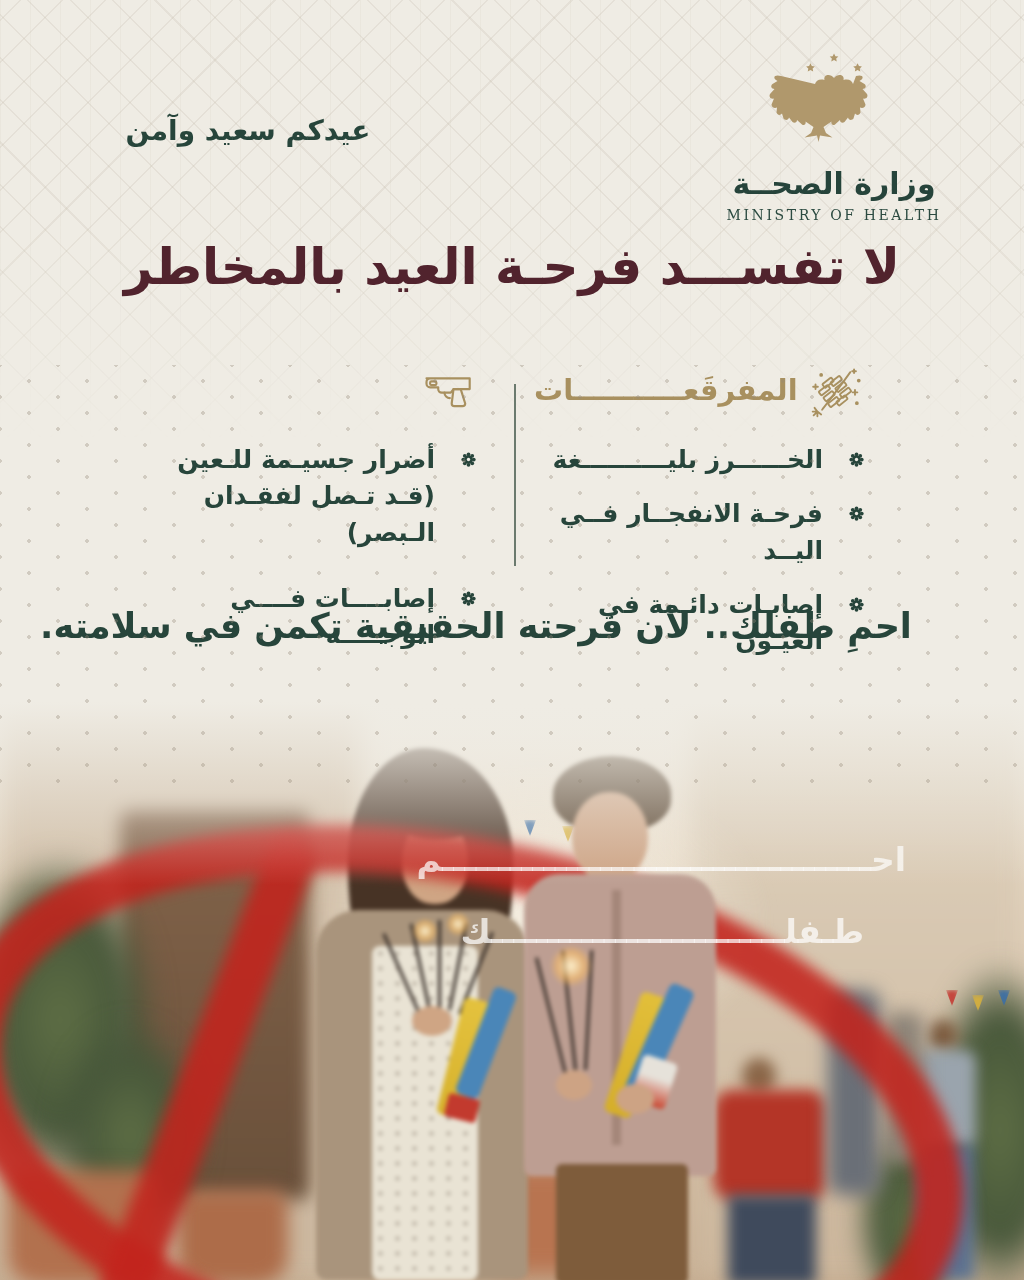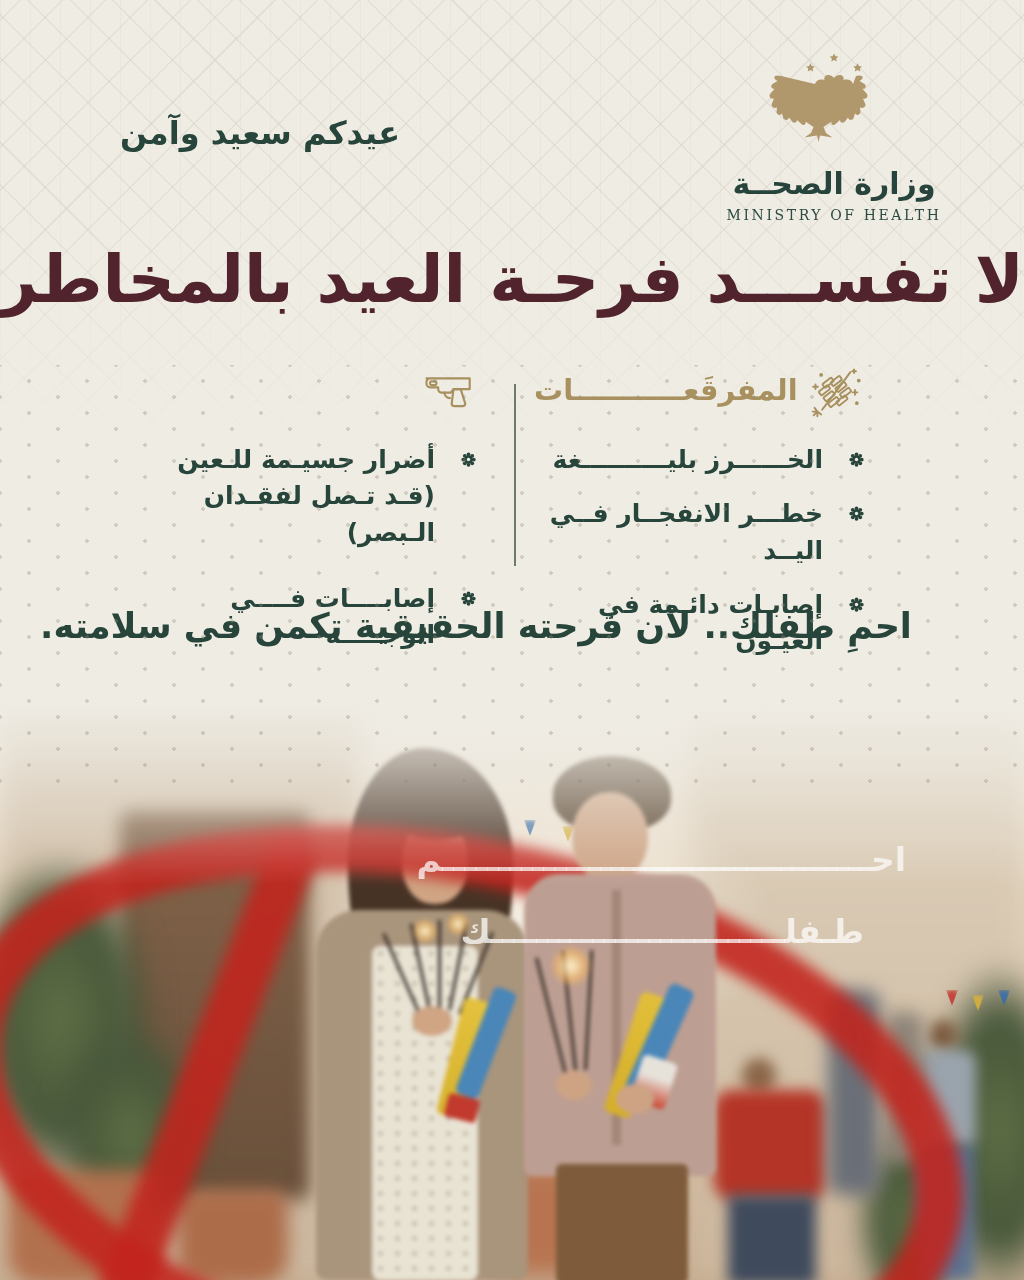--- a/index.html
+++ b/index.html
@@ -23,31 +23,31 @@
     position:absolute;left:0;top:365px;width:1024px;height:420px;z-index:45;pointer-events:none;
     background-image:
       radial-gradient(circle, rgba(150,138,122,.42) 1.6px, transparent 2px),
       radial-gradient(circle, rgba(150,138,122,.42) 1.6px, transparent 2px);
     background-size:58px 32px;
     background-position:0 0,29px 16px;
     opacity:.8;
   }
   
   .greeting{
-    position:absolute;top:114px;left:96px;width:304px;
-    direction:rtl;font-size:32px;font-weight:bold;color:#27453b;
+    position:absolute;top:114px;left:96px;width:304px;text-align:center;
+    direction:rtl;font-size:28px;font-weight:bold;color:#27453b;
   }
   .logo{position:absolute;top:46px;left:726px;width:216px;text-align:center;color:#26443b;}
   .logo svg{display:block;margin:0 auto;}
   .logo-ar{font-size:30px;font-weight:bold;margin-top:8px;direction:rtl;}
   .logo-en{font-size:14px;letter-spacing:2.6px;margin-top:6px;font-family:"DejaVu Serif",serif;color:#2b4a40;}
   
   .title{
     position:absolute;top:230px;left:0;width:1024px;text-align:center;direction:rtl;
-    font-size:66px;font-weight:bold;color:#51232d;white-space:nowrap;line-height:1.5;
+    font-size:50px;font-weight:bold;color:#51232d;white-space:nowrap;line-height:1.5;
   }
   
   .col{position:absolute;top:358px;direction:rtl;}
   .col-firecrackers{right:160px;width:330px;}
   .col-guns{right:548px;width:340px;}
   .col-header{display:flex;align-items:center;gap:10px;color:#a8905f;font-weight:bold;font-size:29px;min-height:64px;}
   .col-header .hdr-txt{white-space:nowrap;}
   .bullets{list-style:none;margin:20px 0 0;padding:0;}
   .bullets li{
     display:flex;gap:26px;align-items:flex-start;text-align:right;
@@ -207,21 +207,21 @@
             <circle cx="8" cy="13.6" r="2"></circle>
             <circle cx="2.4" cy="8" r="2"></circle>
             <circle cx="13.6" cy="8" r="2"></circle>
             <circle cx="4" cy="4" r="2"></circle>
             <circle cx="12" cy="4" r="2"></circle>
             <circle cx="4" cy="12" r="2"></circle>
             <circle cx="12" cy="12" r="2"></circle>
           </g>
           <circle cx="8" cy="8" r="1.8" fill="#efece4"></circle>
         </svg>
-      <span>خطـــر الانفجــار فــي اليــد</span>
+      <span>فرحـة الانفجــار فــي اليــد</span>
     </li>
     <li>
       <svg class="bullet-ic" width="15" height="15" viewBox="0 0 16 16">
           <g fill="#27453b">
             <circle cx="8" cy="8" r="4.6"></circle>
             <circle cx="8" cy="2.4" r="2"></circle>
             <circle cx="8" cy="13.6" r="2"></circle>
             <circle cx="2.4" cy="8" r="2"></circle>
             <circle cx="13.6" cy="8" r="2"></circle>
             <circle cx="4" cy="4" r="2"></circle>

